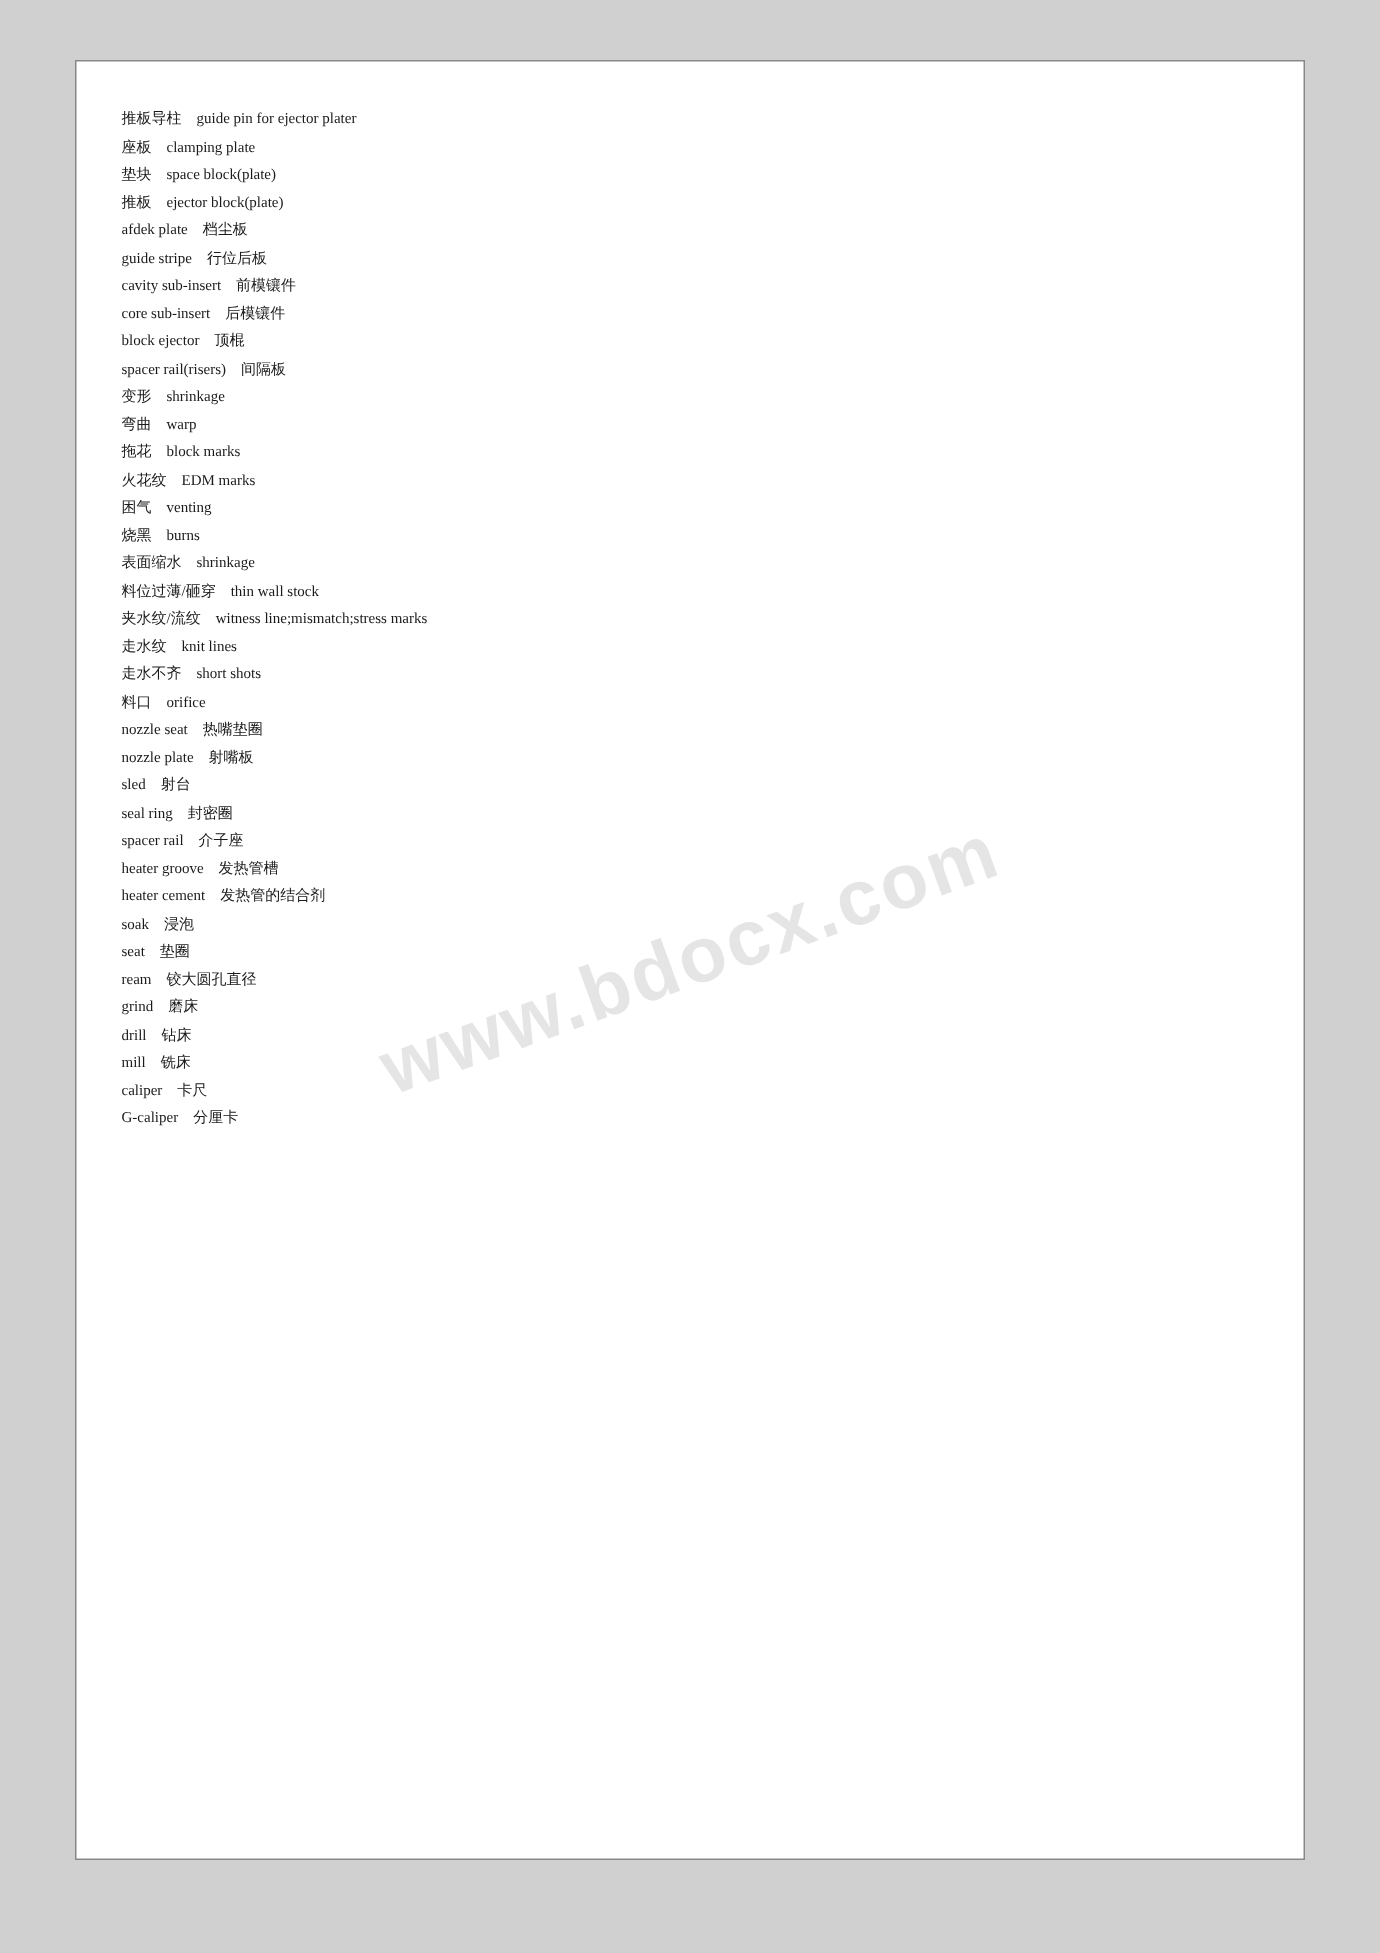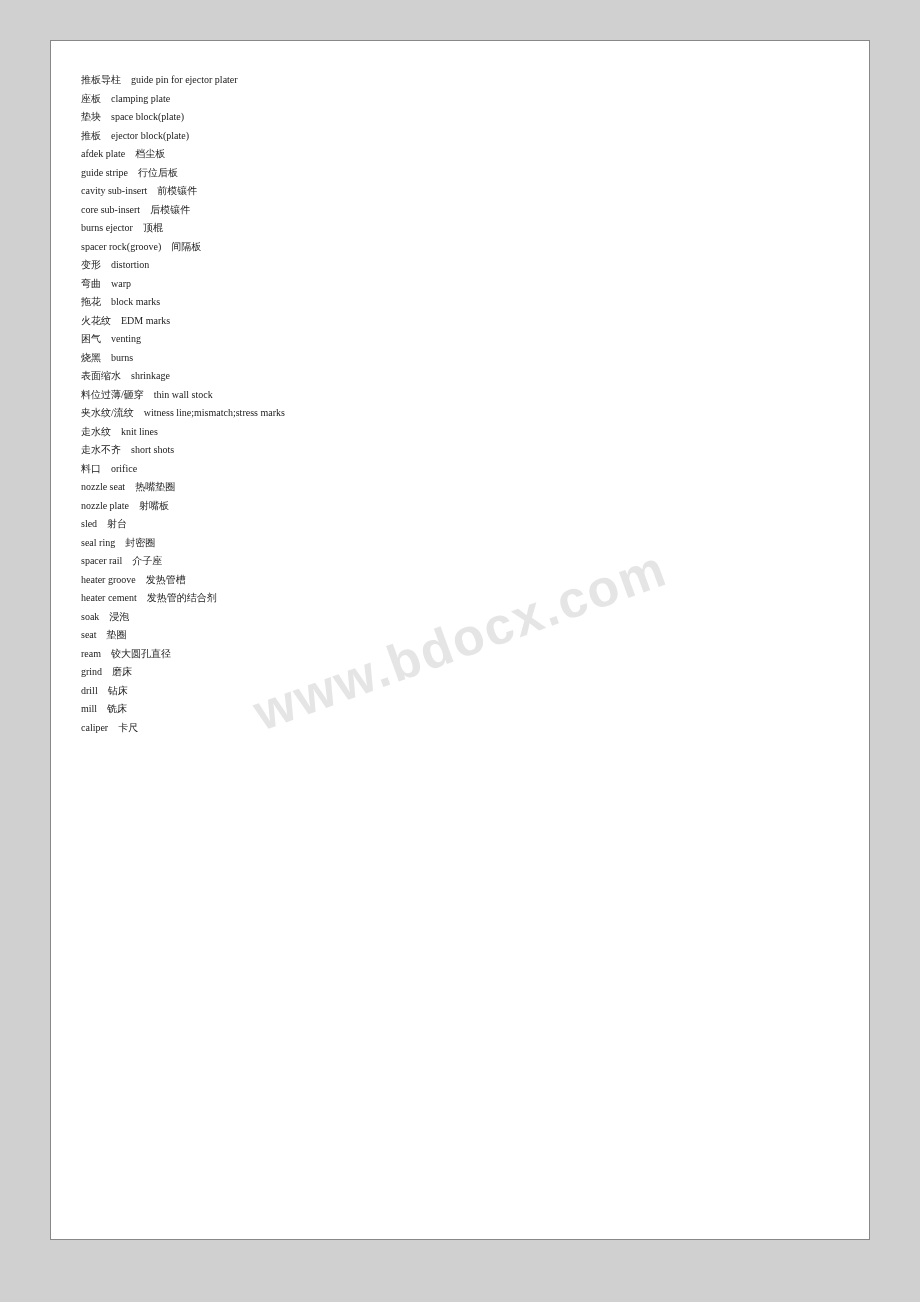--- a/index.html
+++ b/index.html
@@ -61,23 +61,23 @@
   <div class="content" id="content-area">
 
   <div class="entry">推板导柱　guide pin for ejector plater</div>
       <div class="entry">座板　clamping plate</div>
       <div class="entry">垫块　space block(plate)</div>
       <div class="entry">推板　ejector block(plate)</div>
       <div class="entry">afdek plate　档尘板</div>
       <div class="entry">guide stripe　行位后板</div>
       <div class="entry">cavity sub-insert　前模镶件</div>
       <div class="entry">core sub-insert　后模镶件</div>
-      <div class="entry">burns ejector　顶棍</div>
-      <div class="entry">spacer rock(groove)　间隔板</div>
-      <div class="entry">变形　distortion</div>
+      <div class="entry">block ejector　顶棍</div>
+      <div class="entry">spacer rail(risers)　间隔板</div>
+      <div class="entry">变形　shrinkage</div>
       <div class="entry">弯曲　warp</div>
       <div class="entry">拖花　block marks</div>
       <div class="entry">火花纹　EDM marks</div>
       <div class="entry">困气　venting</div>
       <div class="entry">烧黑　burns</div>
       <div class="entry">表面缩水　shrinkage</div>
       <div class="entry">料位过薄/砸穿　thin wall stock</div>
       <div class="entry">夹水纹/流纹　witness line;mismatch;stress marks</div>
       <div class="entry">走水纹　knit lines</div>
       <div class="entry">走水不齐　short shots</div>
@@ -89,14 +89,15 @@
       <div class="entry">spacer rail　介子座</div>
       <div class="entry">heater groove　发热管槽</div>
       <div class="entry">heater cement　发热管的结合剂</div>
       <div class="entry">soak　浸泡</div>
       <div class="entry">seat　垫圈</div>
       <div class="entry">ream　铰大圆孔直径</div>
       <div class="entry">grind　磨床</div>
       <div class="entry">drill　钻床</div>
       <div class="entry">mill　铣床</div>
       <div class="entry">caliper　卡尺</div>
+      <div class="entry">G-caliper　分厘卡</div>
     </div>
 </div>
 
 </body></html>

